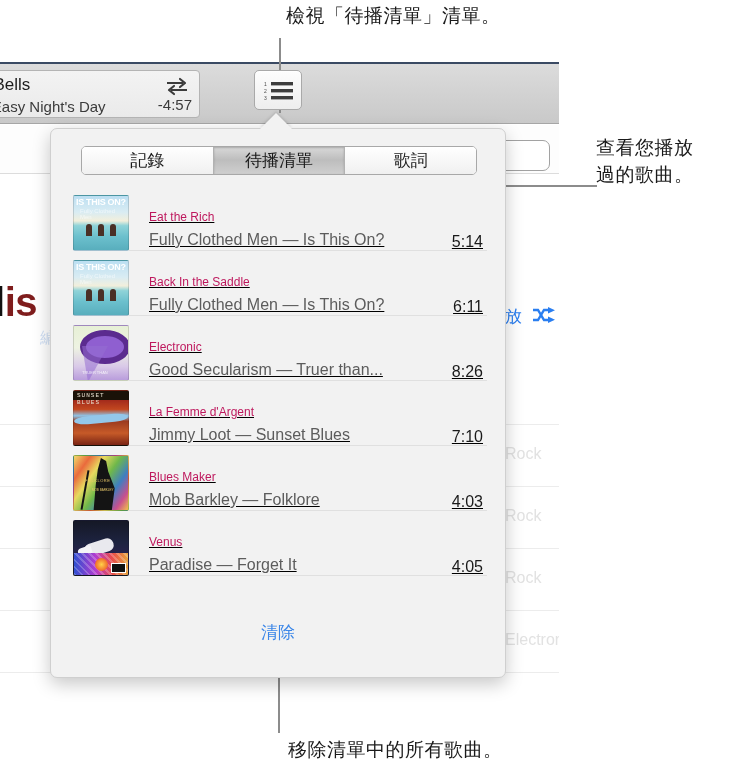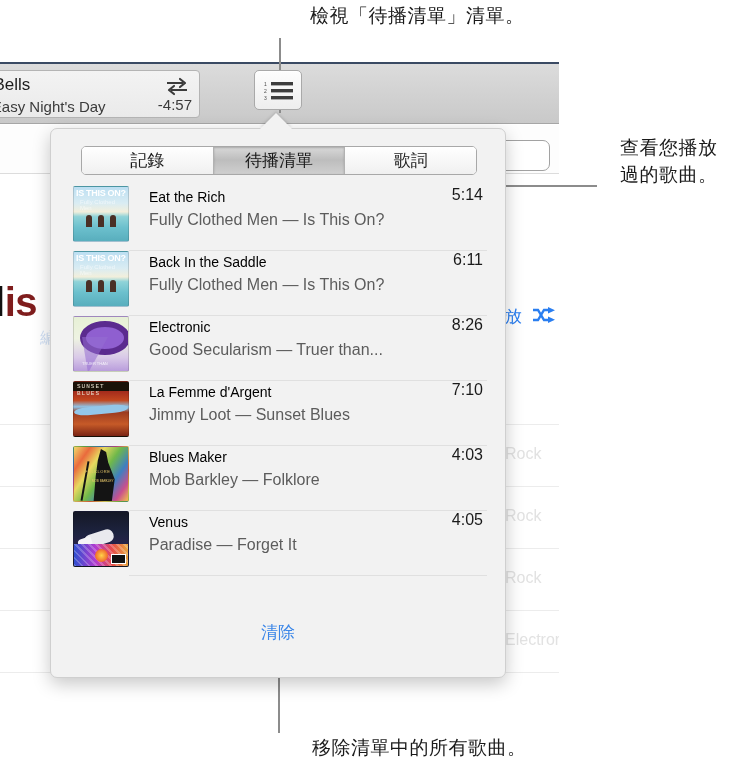--- a/index.html
+++ b/index.html
@@ -18,21 +18,20 @@
 
   
   .callout-text {
     position: absolute;
     color: #1a1a1a;
     font-size: 19px;
     line-height: 27px;
     letter-spacing: 0.5px;
     white-space: pre-line;
     font-family: "DejaVu Sans", "Liberation Sans", sans-serif;
-    margin-left: 24px;
   }
   .callout-line {
     position: absolute;
     background: #8c8c8c;
   }
   .callout-line.vert { width: 2px; }
   .callout-line.horz { height: 2px; }
 
   
   #itunes-window {
@@ -255,24 +254,25 @@
     position: absolute;
     left: 0; top: 57px;
     right: 0;
     bottom: 62px;
     overflow: hidden;
   }
   .track-row {
     position: relative;
     height: 65px;
     display: flex;
-    align-items: flex-start;
+    align-items: flex-end;
     padding-left: 22px;
     padding-right: 22px;
     box-sizing: border-box;
+    text-decoration: underline;
   }
   .track-row::after {
     content: "";
     position: absolute;
     left: 78px; right: 18px; bottom: 0;
     height: 1px;
     background: #e0e0e0;
   }
   .art {
     width: 56px; height: 56px;
@@ -282,22 +282,22 @@
     position: relative;
     border: 1px solid rgba(0,0,0,0.14);
     box-sizing: border-box;
   }
   .track-meta {
     flex: 1 1 auto;
     padding-left: 20px;
     min-width: 0;
   }
   .track-title {
-    font-size: 14px;
-    color: #000000;
+    font-size: 12px;
+    color: #be185d;
     line-height: 23px;
     white-space: nowrap;
     overflow: hidden;
   }
   .track-sub {
     font-size: 16px;
     color: #5c5c5c;
     line-height: 22px;
     white-space: nowrap;
     overflow: hidden;
@@ -644,13 +644,13 @@
 <div class="callout-text" style="left:286px; top:2px;">檢視「待播清單」清單。</div>
 <div class="callout-line vert" style="left:279px; top:38px; height:75px;"></div>
 
 <div class="callout-text" style="left:596px; top:134px;">查看您播放
 過的歌曲。</div>
 <div class="callout-line horz" style="left:575px; top:185px; width:22px;"></div>
 <div class="callout-line horz" style="left:348px; top:185px; width:228px;"></div>
 <div class="callout-line vert" style="left:347px; top:165px; height:21px;"></div>
 
 <div class="callout-line vert" style="left:278px; top:624px; height:109px;"></div>
-<div class="callout-text" style="left:288px; top:736px;font-family:Liberation Mono, monospace;">移除清單中的所有歌曲。</div>
+<div class="callout-text" style="left:288px; top:736px;">移除清單中的所有歌曲。</div>
 
 </body></html>

